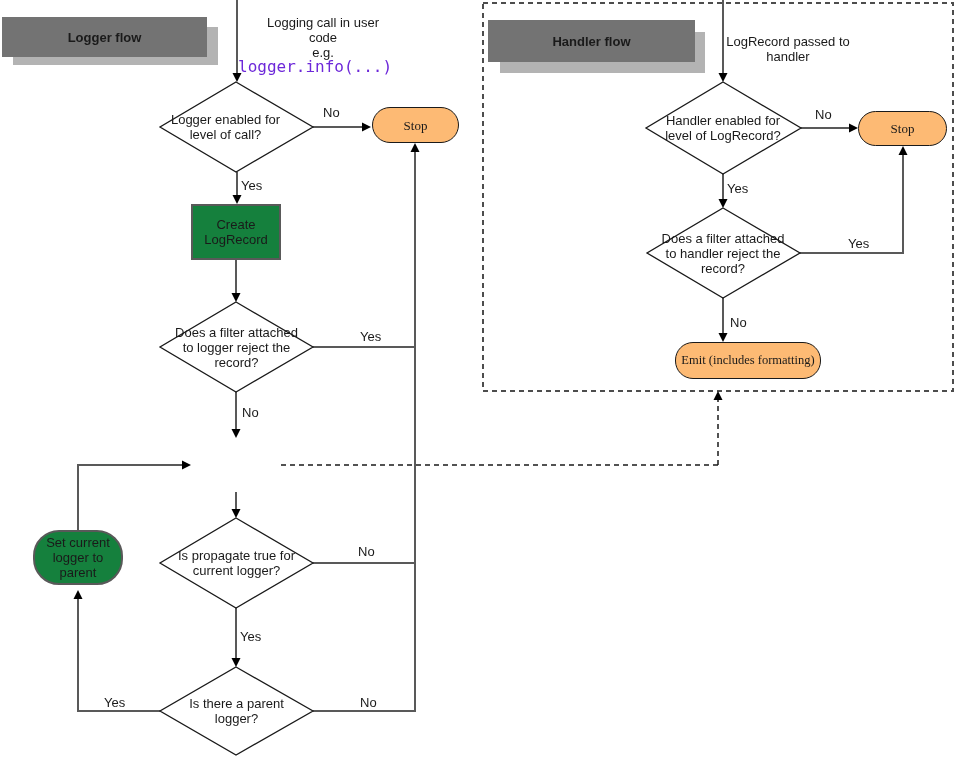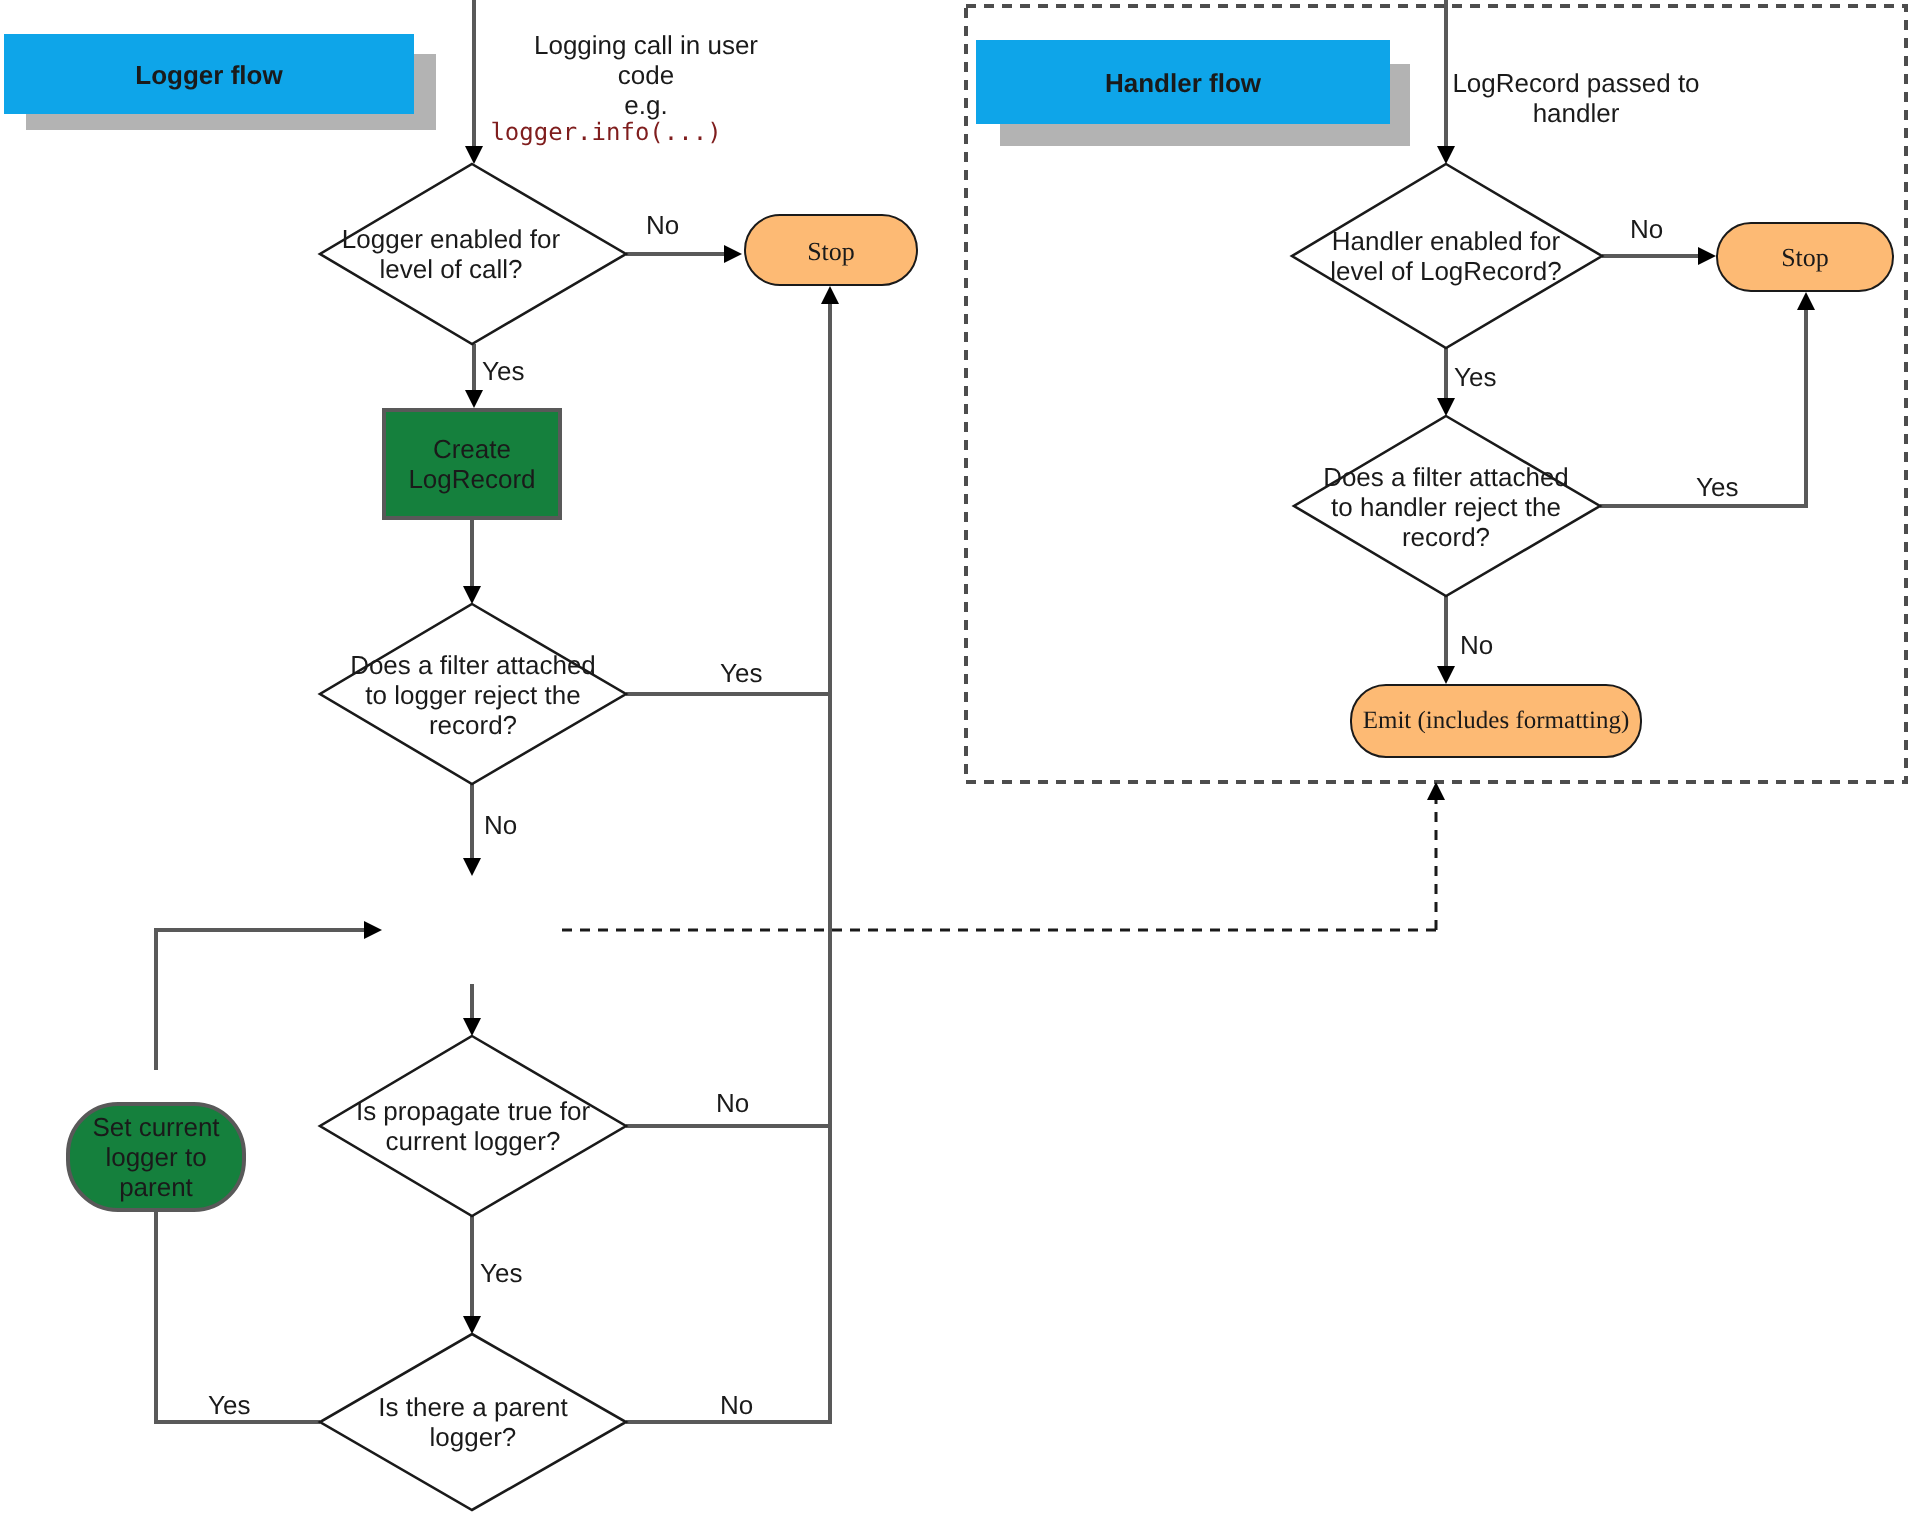--- a/index.html
+++ b/index.html
@@ -5,21 +5,21 @@
   html,body{margin:0;padding:0;background:#fff;}
   #canvas{
     position:relative;width:955px;height:758px;background:#ffffff;
     font-family:"Liberation Sans","DejaVu Sans",sans-serif;
     color:#1a1a1a;font-size:13px;line-height:15px;overflow:hidden;
   }
   #wires{position:absolute;left:0;top:0;width:955px;height:758px;}
   .abs{position:absolute;}
   .note-shadow{background:#b3b3b3;}
   .note{
-    background:#0ea5e9;display:flex;align-items:center;justify-content:center;
+    background:#737373;display:flex;align-items:center;justify-content:center;
     font-weight:bold;font-size:13px;
   }
   .node-rect{
     background:#15803d;border:2px solid #595959;box-sizing:border-box;
     display:flex;align-items:center;justify-content:center;text-align:center;
     white-space:pre-line;
   }
   .node-stadium{
     background:#fdba74;border:1.5px solid #1a1a1a;box-sizing:border-box;border-radius:18px;
     display:flex;align-items:center;justify-content:center;text-align:center;
@@ -27,21 +27,21 @@
     font-family:Liberation Serif, serif;
   }
   .diamond-text{
     display:flex;align-items:center;justify-content:center;text-align:center;
     white-space:pre-line;pointer-events:none;
   }
   .edge-label{white-space:nowrap;}
   .entry-text{text-align:center;white-space:pre-line;}
   .entry-code{
     text-align:center;font-family:"DejaVu Sans Mono","Liberation Mono",monospace;
-    font-size:12px;color:#7f1d1d;white-space:nowrap;
+    font-size:16px;color:#6d28d9;white-space:nowrap;
   }
 </style>
 </head>
 <body>
 
 <div id="canvas">
 
   <svg id="wires" viewBox="0 0 955 758" xmlns="http://www.w3.org/2000/svg">
 
     <rect x="483" y="3" width="470" height="388" fill="none" stroke="#4d4d4d" stroke-width="2" stroke-dasharray="5 4"></rect>
@@ -125,21 +125,21 @@
 LogRecord</div>
 
   <div class="abs diamond-text" style="left:162px;top:317px;width:149px;height:60px;">Does a filter attached
 to logger reject the
 record?</div>
 
 
   <div class="abs diamond-text" style="left:162px;top:540px;width:149px;height:46px;">Is propagate true for
 current logger?</div>
 
-  <div class="abs node-rect" style="left:33px;top:551px;width:90px;height:55px;border-radius:26px;">Set current
+  <div class="abs node-rect" style="left:33px;top:530px;width:90px;height:55px;border-radius:26px;">Set current
 logger to parent</div>
 
   <div class="abs diamond-text" style="left:166px;top:687px;width:141px;height:48px;">Is there a parent
 logger?</div>
 
   <div class="abs edge-label" style="left:323px;top:105px;">No</div>
   <div class="abs edge-label" style="left:241px;top:178px;">Yes</div>
   <div class="abs edge-label" style="left:360px;top:329px;">Yes</div>
   <div class="abs edge-label" style="left:242px;top:405px;">No</div>
   <div class="abs edge-label" style="left:358px;top:544px;">No</div>

